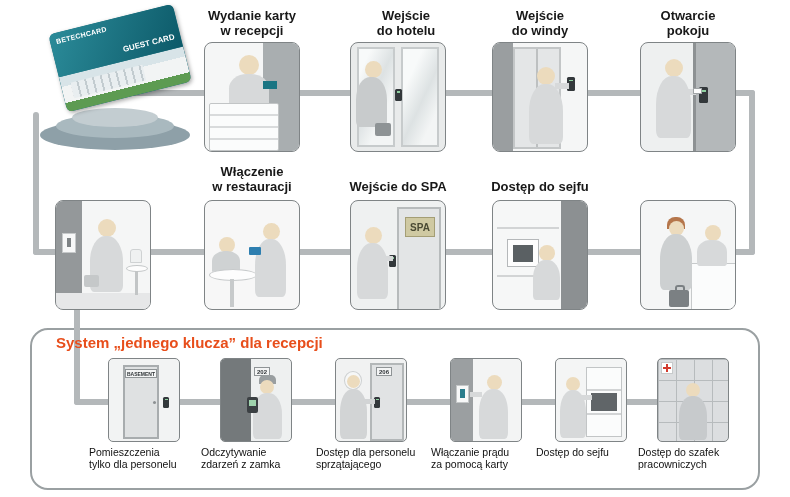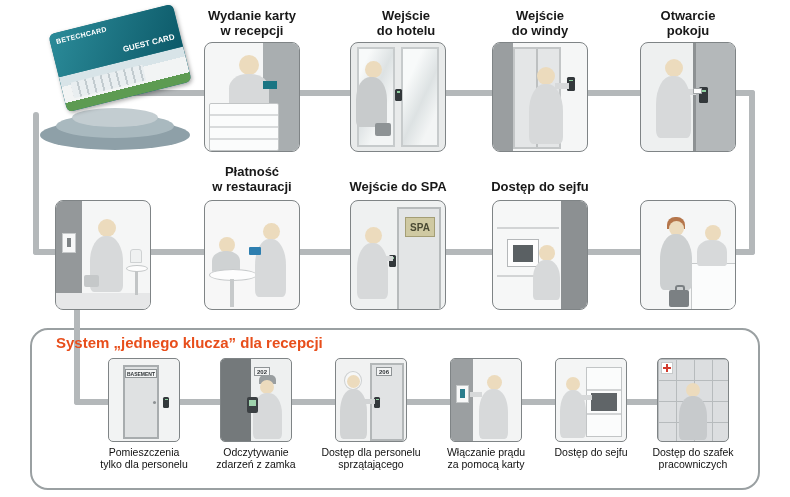--- a/index.html
+++ b/index.html
@@ -3,21 +3,21 @@
 <meta charset="utf-8">
 <style>
   * { margin:0; padding:0; box-sizing:border-box; }
   body { font-family:"Liberation Sans", sans-serif; background:#ffffff; }
   #stage { position:relative; width:790px; height:497px; background:#ffffff; overflow:hidden; }
 
   .line { position:absolute; background:#b4b8ba; border-radius:3px; z-index:1; }
 
   .title { position:absolute; font-size:13px; font-weight:bold; color:#181818; text-align:center;
            white-space:pre-line; line-height:1.18; z-index:4; }
-  .caption { position:absolute; font-size:10.5px; color:#111; text-align:center;
+  .caption { position:absolute; font-size:10.5px; color:#111; 
              white-space:pre-line; line-height:1.18; z-index:4; }
 
   .scene { position:absolute; width:96px; height:110px; background:#f5f6f6;
            border:1px solid #7f8486; border-radius:8px; overflow:hidden; z-index:2; }
   .scene.small { width:72px; height:84px; border-radius:5px; }
 
   .shape { position:absolute; }
   .head { position:absolute; background:#ecdbbd; border-radius:50%; }
   .body { position:absolute; background:#d7d9da; border-radius:45% 45% 12% 12%; }
   .reader { position:absolute; background:#33383b; border-radius:1.5px; }
@@ -104,21 +104,21 @@
 
   <div class="scene" style="left:640px;top:42px;background:#eef0f0">
     <div class="shape" style="left:52px;top:0;width:44px;height:110px;background:#b4b8ba;border-left:3px solid #8d9193"></div>
     <div class="reader" style="left:58px;top:44px;width:9px;height:16px"></div>
     <div class="head" style="left:24px;top:16px;width:18px;height:18px"></div>
     <div class="body" style="left:15px;top:33px;width:35px;height:62px"></div>
     <div class="shape" style="left:42px;top:46px;width:13px;height:6px;background:#d7d9da"></div>
     <div class="shape" style="left:52px;top:45px;width:9px;height:6px;background:#fdfdfd;border:1px solid #9fa3a5"></div>
   </div>
 
-  <div class="title" style="left:182px;top:164px;width:140px">Płatność
+  <div class="title" style="left:182px;top:164px;width:140px">Włączenie
 w restauracji</div>
   <div class="title" style="left:328px;top:179px;width:140px">Wejście do SPA</div>
   <div class="title" style="left:470px;top:179px;width:140px">Dostęp do sejfu</div>
 
   <div class="scene" style="left:55px;top:200px">
     <div class="shape" style="left:0;top:0;width:26px;height:110px;background:#94989a"></div>
     <div class="shape" style="left:0;top:92px;width:96px;height:18px;background:#e6e7e8"></div>
     <div class="shape" style="left:6px;top:32px;width:14px;height:20px;background:#f7f8f8;border:1px solid #c6c9ca"></div>
     <div class="shape" style="left:11px;top:37px;width:4px;height:9px;background:#7e8385"></div>
     <div class="head" style="left:42px;top:18px;width:18px;height:18px"></div>

